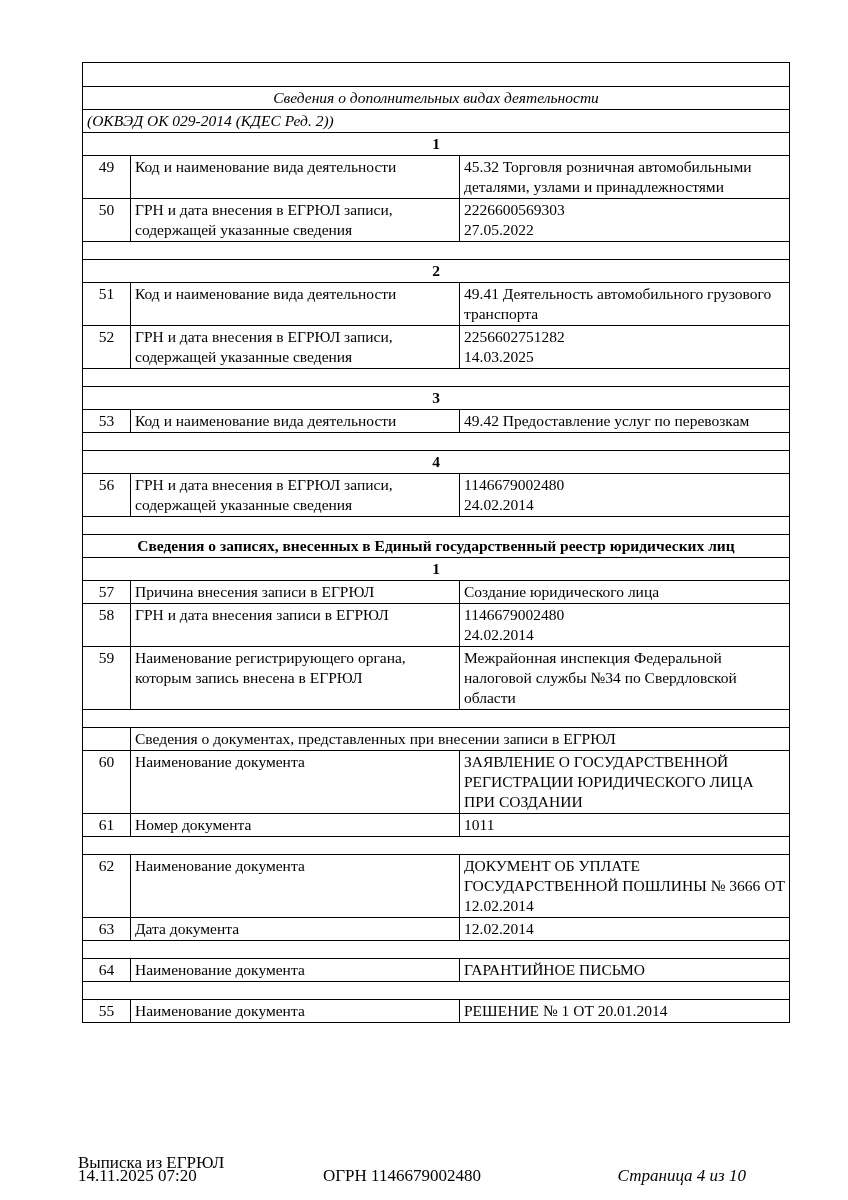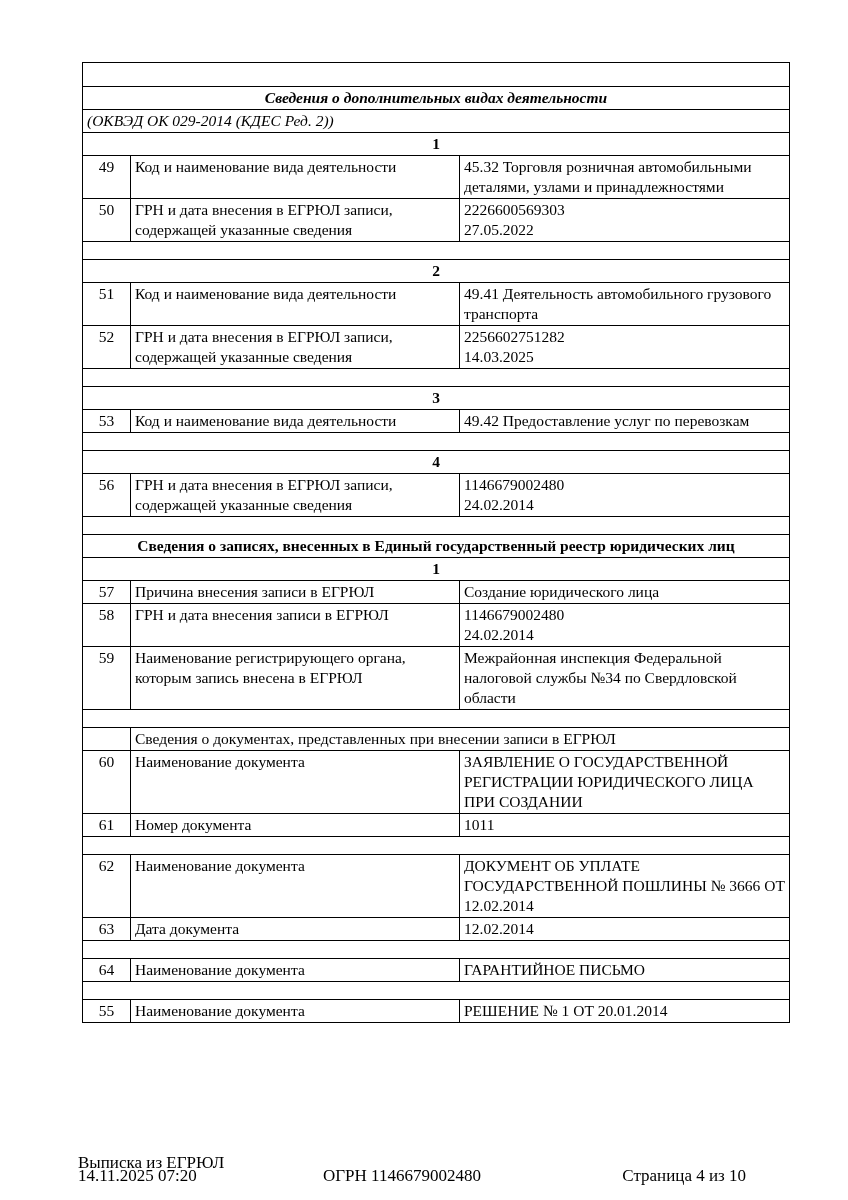--- a/index.html
+++ b/index.html
@@ -34,21 +34,21 @@
   tr.sp td {
     height: 17px;
     padding: 0;
   }
   tr.sp-top td {
     height: 23px;
     padding: 0;
   }
   td.title {
     text-align: center;
-    font-weight: bold;
+    font-weight: normal;
     font-style: italic;
     font-size: 16px;
   }
   td.subtitle {
     text-align: left;
     font-style: italic;
     font-size: 16px;
   }
   td.bigtitle {
     text-align: center;
@@ -87,20 +87,21 @@
     left: 0;
     right: 0;
     top: 13px;
     text-align: center;
   }
   .f-right {
     position: absolute;
     right: 58px;
     top: 13px;
     text-align: left;
+    font-style: italic;
   }
 </style>
 </head>
 <body>
 
 <table class="doc-table">
   <colgroup>
     <col style="width:48px">
     <col style="width:329px">
     <col style="width:330px">

